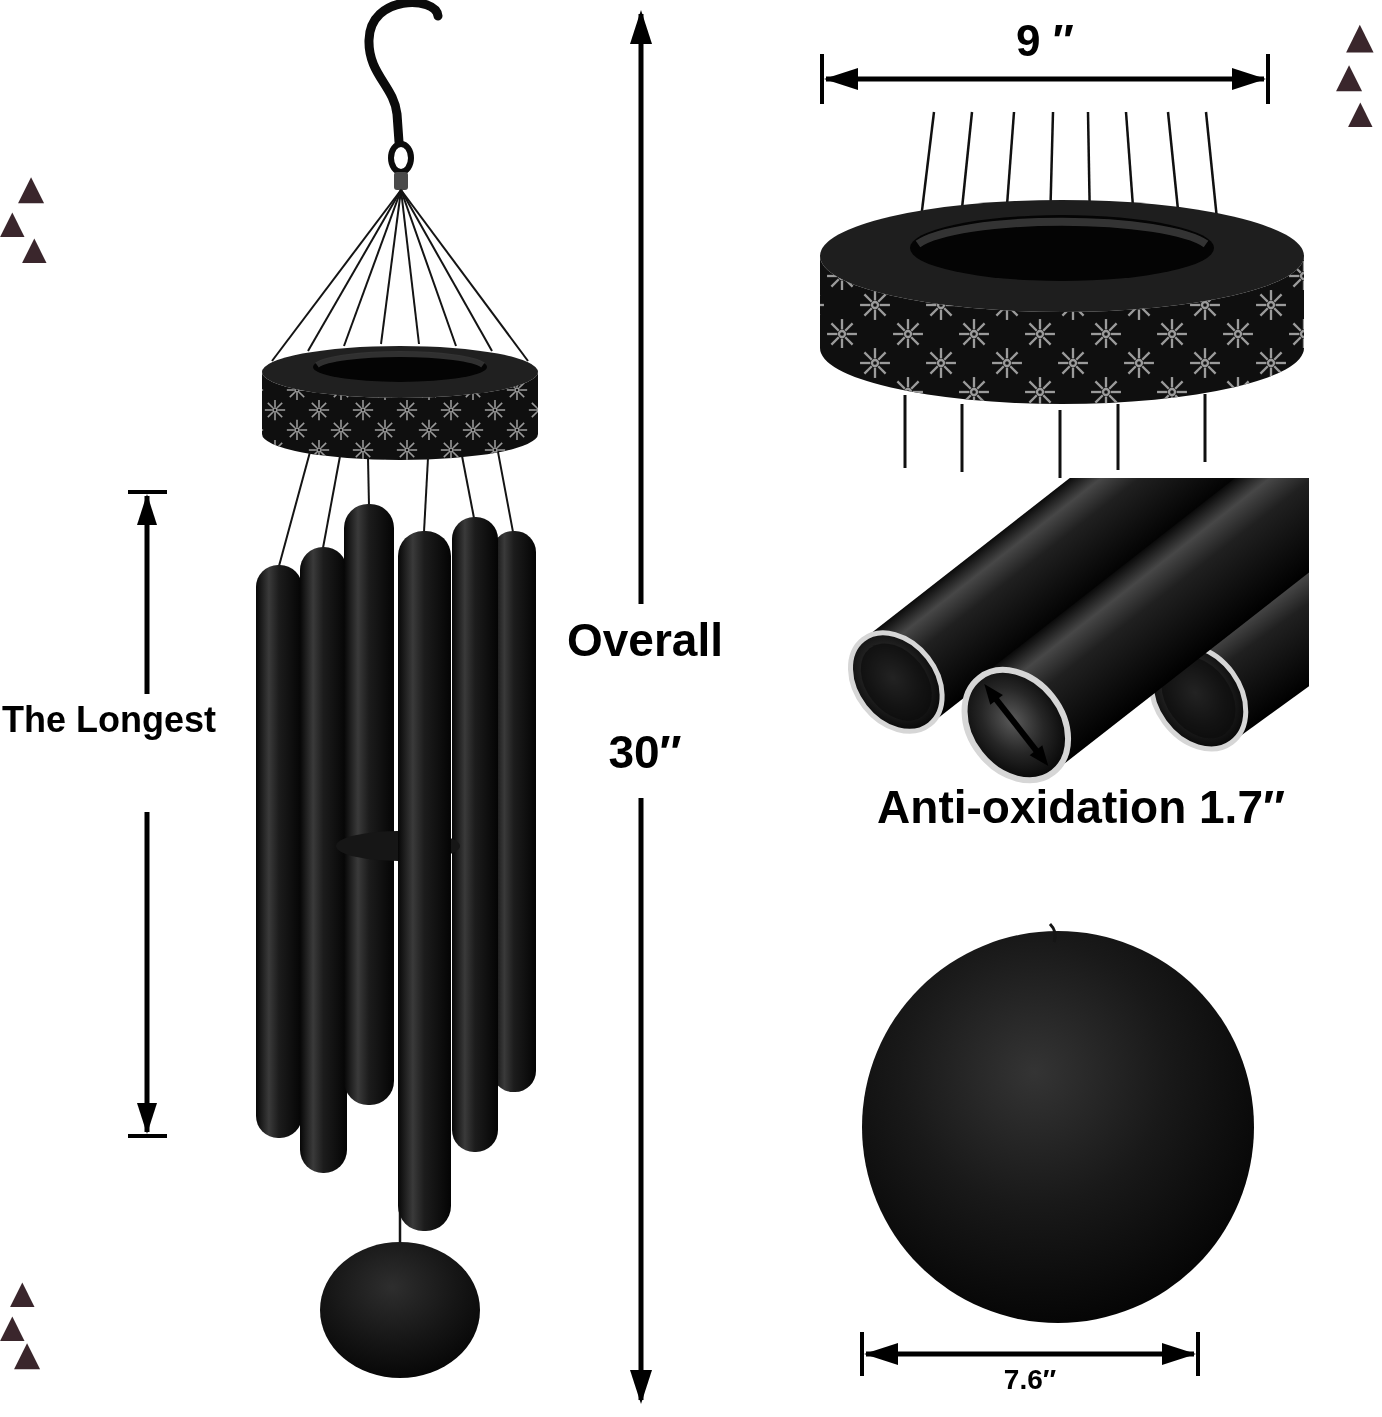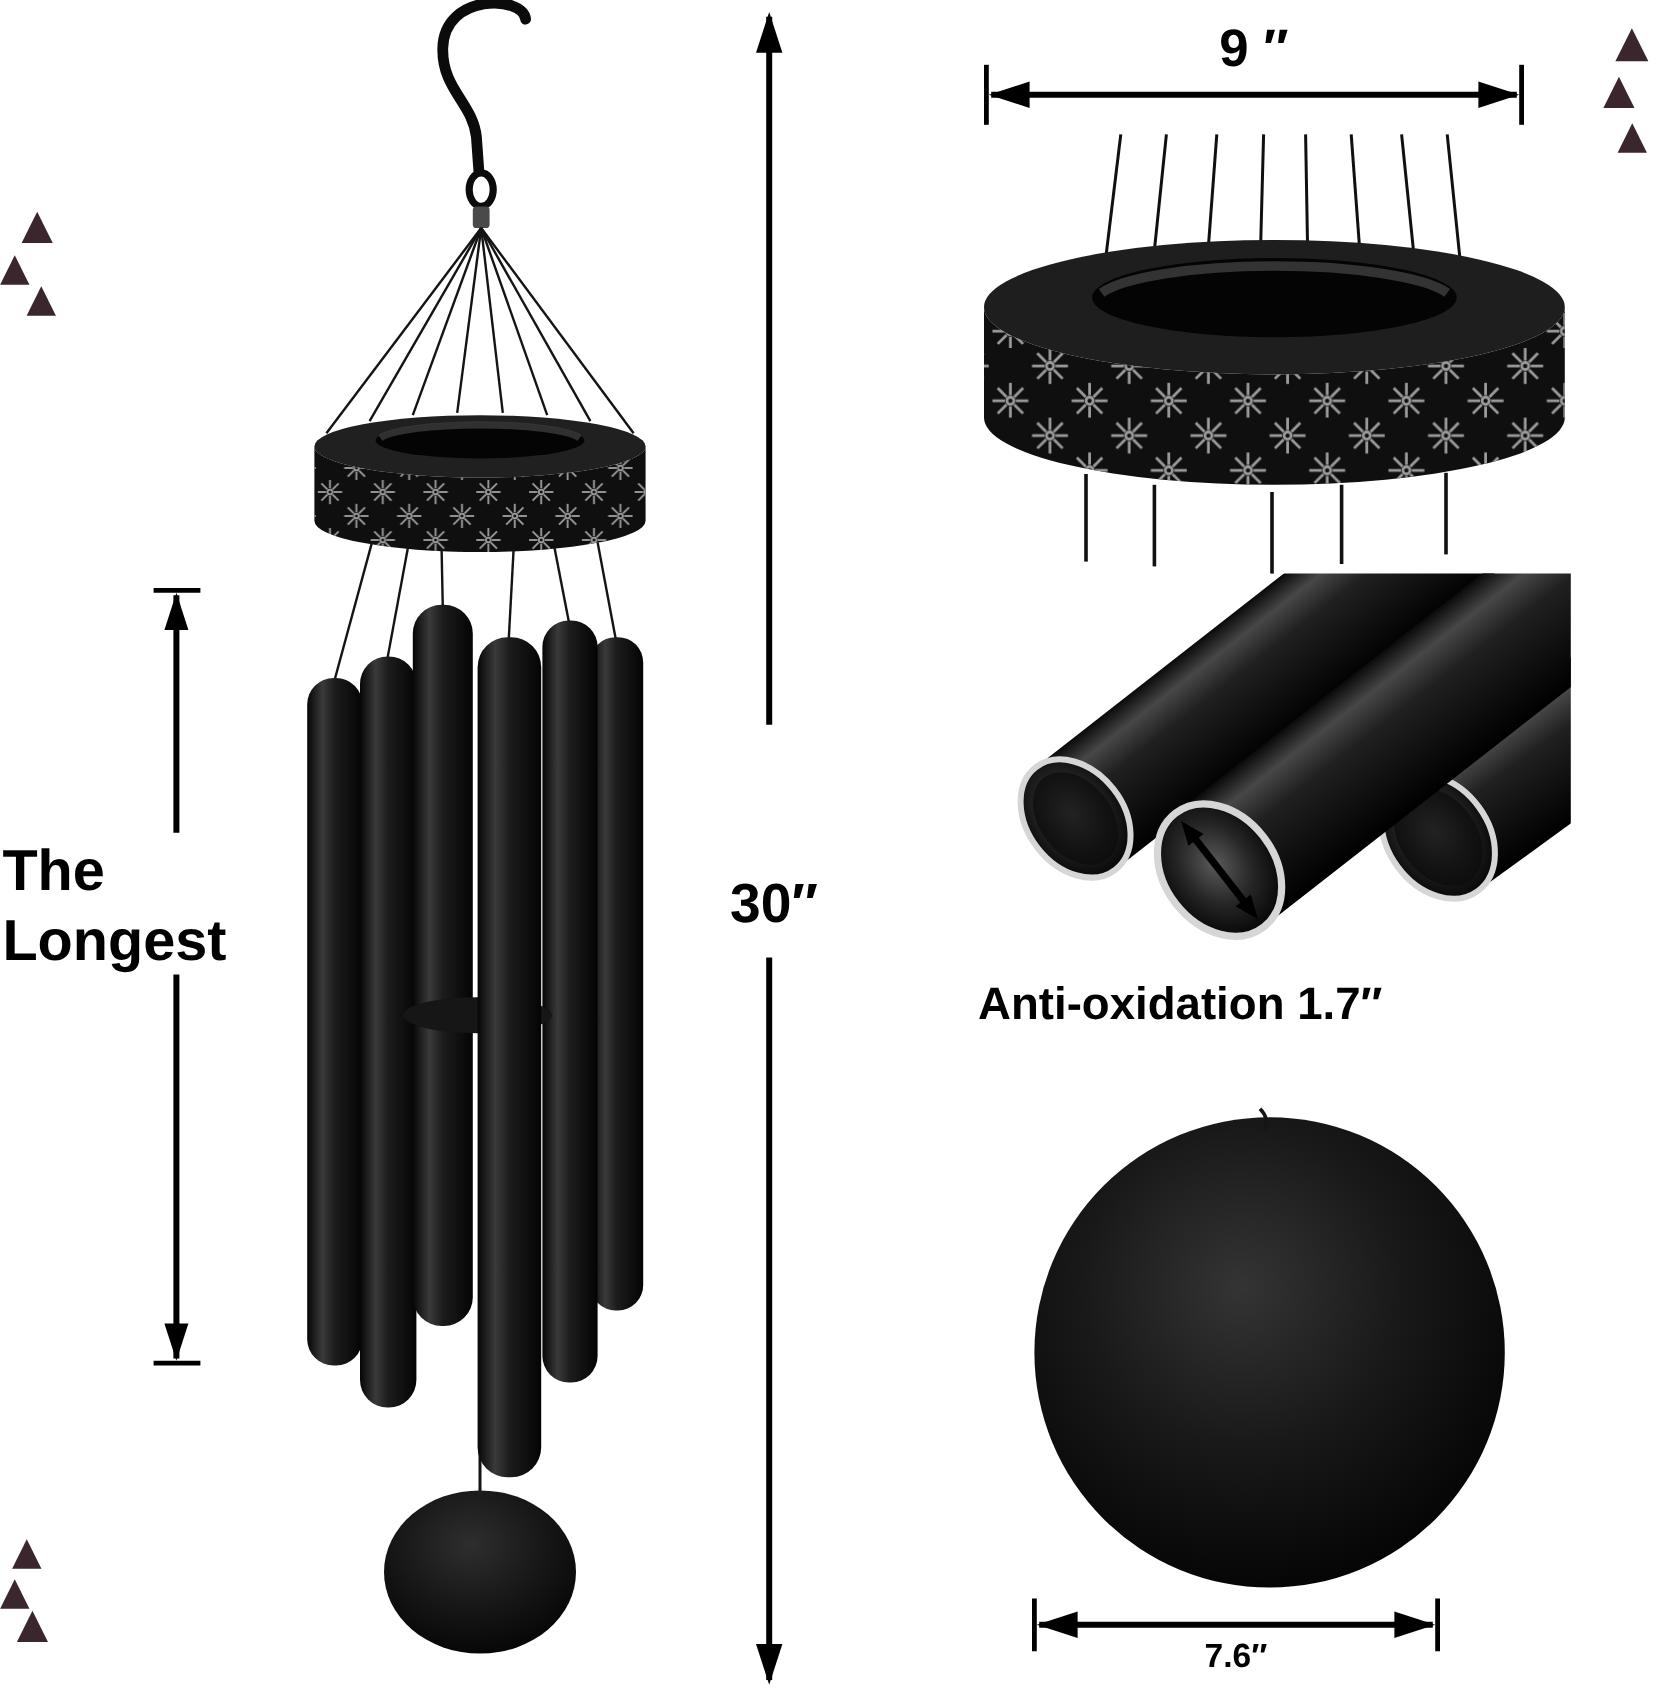--- a/index.html
+++ b/index.html
@@ -1,23 +1,23 @@
 <!DOCTYPE html>
 <html><head>
 <meta charset="utf-8">
 <style>
   html,body{margin:0;padding:0;background:#fff}
   #canvas{position:relative;width:1382px;height:1417px;background:#fff;overflow:hidden;
           font-family:"Liberation Sans","DejaVu Sans",sans-serif}
   #scene{position:absolute;left:0;top:0}
   .label{position:absolute;font-weight:700;color:#000}
-  .lbl-longest{left:2px;top:698px;width:268px;font-size:48px;line-height:1.2;text-align:left}
+  .lbl-longest{left:2px;top:698px;width:268px;font-size:36px;line-height:1.2;text-align:left}
   .lbl-overall{left:553px;top:612px;width:184px;font-size:46px;line-height:1.22;text-align:center}
   .lbl-ring{left:970px;top:16px;width:150px;font-size:44px;text-align:center}
-  .lbl-anti{left:815px;top:816px;width:470px;font-size:38px;text-align:left}
+  .lbl-anti{left:815px;top:780px;width:470px;font-size:46px;text-align:right}
   .lbl-disc{left:955px;top:1364px;width:150px;font-size:28px;text-align:center}
   .tri{position:absolute;color:#3a262c;line-height:1;font-family:"DejaVu Sans",sans-serif}
 </style>
 </head>
 <body>
 
 <div id="canvas">
 
 <svg id="scene" width="1382" height="1417" viewBox="0 0 1382 1417" xmlns="http://www.w3.org/2000/svg">
   <defs>
@@ -200,21 +200,21 @@
     <polygon points="864,1354 898,1343 898,1365" stroke="none"></polygon>
     <polygon points="1196,1354 1162,1343 1162,1365" stroke="none"></polygon>
   </g>
 </svg>
 
 <div class="label lbl-longest">
   <span>The Longest</span><br>
 </div>
 
 <div class="label lbl-overall">
-  <br>
+  <span>Overall</span><br>
   <br>
   <span>30″</span>
 </div>
 
 <div class="label lbl-ring">
   <span>9 ″</span>
 </div>
 
 <div class="label lbl-anti">
   <span>Anti-oxidation 1.7″</span>

